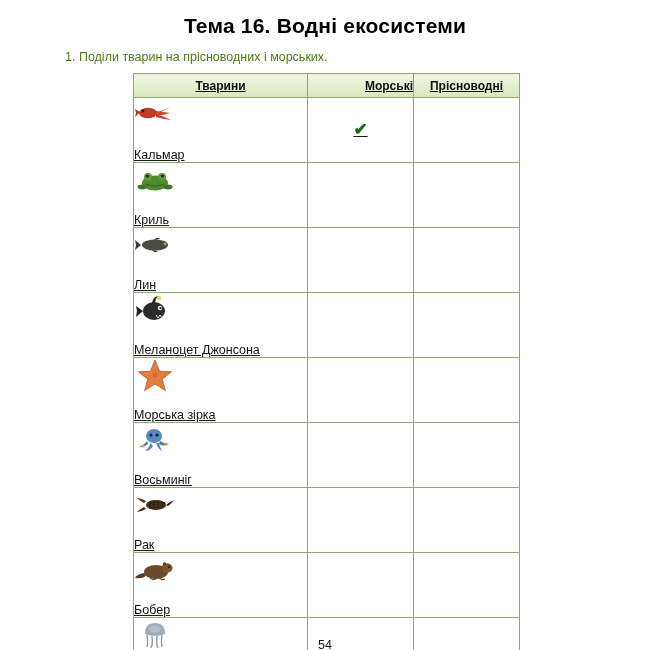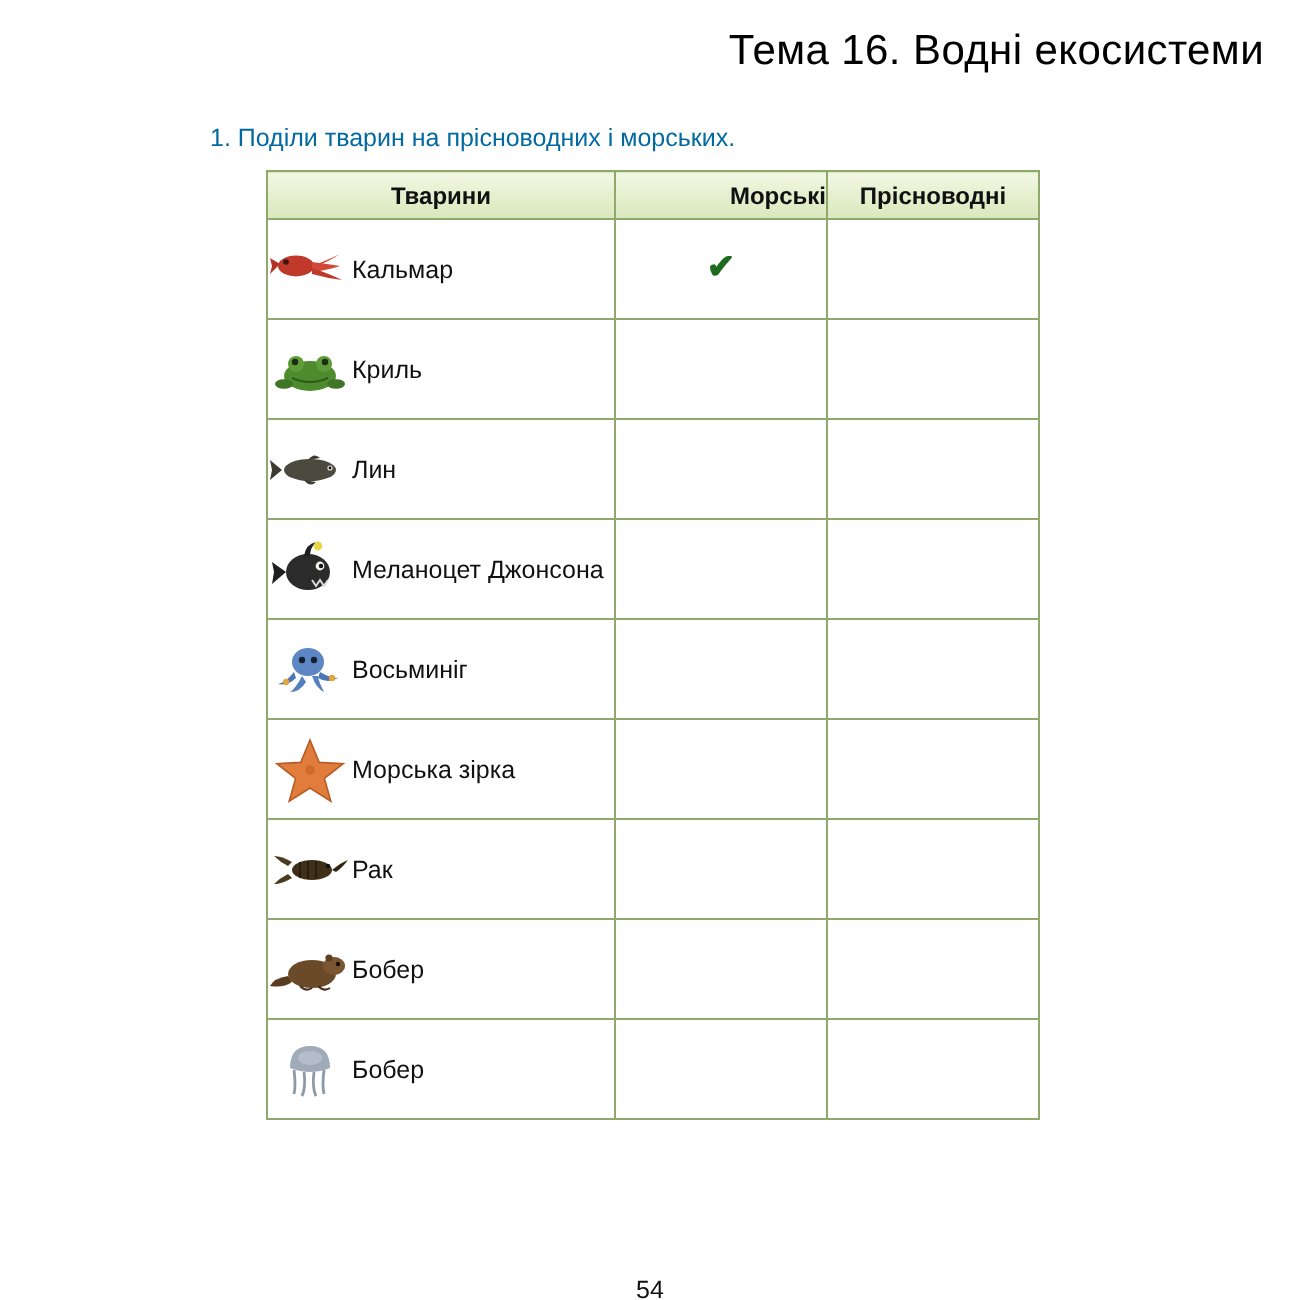--- a/index.html
+++ b/index.html
@@ -14,69 +14,70 @@
     color: #1a1a1a;
     overflow: hidden;
   }
   .page {
     position: relative;
     width: 650px;
     height: 650px;
     box-sizing: border-box;
   }
   .page-title {
-    text-align: right;
+    text-align: center;
     font-size: 21px;
-    font-weight: normal;
+    font-weight: bold;
     letter-spacing: 0.2px;
     margin: 14px 0 0 0;
     padding: 0 18px;
     color: #000000;
   }
   .task-line {
     font-size: 12.5px;
-    margin: 24px 0 0 0;
-    padding-left: 105px;
-    color: #0369a1;
+    margin: 12px 0 0 0;
+    padding-left: 65px;
+    color: #4d7c0f;
   }
   .table-wrap {
     margin-top: 9px;
     padding-left: 133px;
   }
   table.anim-table {
     border-collapse: collapse;
     table-layout: fixed;
     width: 383px;
   }
   table.anim-table th,
   table.anim-table td {
     border: 1px solid #8fa86b;
     padding: 0;
+    text-decoration: underline;
   }
   thead th {
     background: linear-gradient(to bottom, #f2f7e4 0%, #e4efcd 55%, #d9e8bd 100%);
     font-size: 12px;
     font-weight: bold;
     height: 23px;
     color: #111;
     text-align: center;
   }
   th.col-animal { width: 173px; }
   th.col-sea    { width: 105px; text-align: right; }
   th.col-fresh  { width: 105px; }
 
   tbody tr { height: 50px; }
   td.animal-cell {
     padding: 0 6px 0 8px;
   }
   .animal-inner {
     display: flex;
-    align-items: center;
-    gap: 0;
+    gap: 16px;
     height: 100%;
+    flex-direction: column;
   }
   .thumb {
     width: 42px;
     min-width: 42px;
     height: 34px;
     display: flex;
     align-items: center;
     justify-content: center;
   }
   .animal-label {
@@ -209,20 +210,37 @@
             </td>
             <td class="mark-cell"><span class="check"></span></td>
             <td class="mark-cell"><span class="check"></span></td>
           </tr>
           <tr>
             <td class="animal-cell">
               <div class="animal-inner">
                 <span class="thumb">
                   <svg viewBox="0 0 42 34" width="42" height="34">
                     <g>
+                      <path d="M21 2 L25.6 13.2 L37.6 13.8 L28.2 21.2 L31.4 32.6 L21 26 L10.6 32.6 L13.8 21.2 L4.4 13.8 L16.4 13.2 Z" fill="#e07c3c" stroke="#b85c23" stroke-width="0.8"></path>
+                      <circle cx="21" cy="17" r="2.4" fill="#d1692c"></circle>
+                    </g>
+                  </svg>
+                </span>
+                <span class="animal-label">Морська зірка</span>
+              </div>
+            </td>
+            <td class="mark-cell"><span class="check"></span></td>
+            <td class="mark-cell"><span class="check"></span></td>
+          </tr>
+          <tr>
+            <td class="animal-cell">
+              <div class="animal-inner">
+                <span class="thumb">
+                  <svg viewBox="0 0 42 34" width="42" height="34">
+                    <g>
                       <ellipse cx="20" cy="13" rx="8" ry="7" fill="#5c86c4"></ellipse>
                       <circle cx="17" cy="12" r="1.6" fill="#14202f"></circle>
                       <circle cx="23" cy="12" r="1.6" fill="#14202f"></circle>
                       <path d="M13 18 q-4 5 -8 6 q5 1 9 -3 z" fill="#4c76b4"></path>
                       <path d="M17 20 q-3 6 -6 8 q5 0 8 -5 z" fill="#5580bd"></path>
                       <path d="M22 20 q2 6 6 8 q-3 -6 -3 -8 z" fill="#5580bd"></path>
                       <path d="M26 18 q5 3 9 3 q-5 3 -10 0 z" fill="#4c76b4"></path>
                       <circle cx="9" cy="23" r="1.6" fill="#e0a83a"></circle>
                       <circle cx="32" cy="21" r="1.6" fill="#e0a83a"></circle>
                     </g>
@@ -233,37 +251,20 @@
             </td>
             <td class="mark-cell"><span class="check"></span></td>
             <td class="mark-cell"><span class="check"></span></td>
           </tr>
           <tr>
             <td class="animal-cell">
               <div class="animal-inner">
                 <span class="thumb">
                   <svg viewBox="0 0 42 34" width="42" height="34">
                     <g>
-                      <path d="M21 2 L25.6 13.2 L37.6 13.8 L28.2 21.2 L31.4 32.6 L21 26 L10.6 32.6 L13.8 21.2 L4.4 13.8 L16.4 13.2 Z" fill="#e07c3c" stroke="#b85c23" stroke-width="0.8"></path>
-                      <circle cx="21" cy="17" r="2.4" fill="#d1692c"></circle>
-                    </g>
-                  </svg>
-                </span>
-                <span class="animal-label">Морська зірка</span>
-              </div>
-            </td>
-            <td class="mark-cell"><span class="check"></span></td>
-            <td class="mark-cell"><span class="check"></span></td>
-          </tr>
-          <tr>
-            <td class="animal-cell">
-              <div class="animal-inner">
-                <span class="thumb">
-                  <svg viewBox="0 0 42 34" width="42" height="34">
-                    <g>
                       <ellipse cx="22" cy="17" rx="10" ry="5" fill="#3f2f18"></ellipse>
                       <path d="M32 17 q5 -4 8 -5 q-3 4 -6 6 z" fill="#33260f"></path>
                       <path d="M12 13 q-5 -3 -9 -3 q3 3 7 5 z" fill="#4a3a20"></path>
                       <path d="M12 21 q-5 3 -9 3 q3 -3 7 -5 z" fill="#4a3a20"></path>
                       <path d="M16 13 l0 8 M20 12.5 l0 9 M24 13 l0 8" stroke="#241a0c" stroke-width="0.9"></path>
                       <circle cx="30" cy="15" r="1.1" fill="#111"></circle>
                     </g>
                   </svg>
                 </span>
                 <span class="animal-label">Рак</span>

